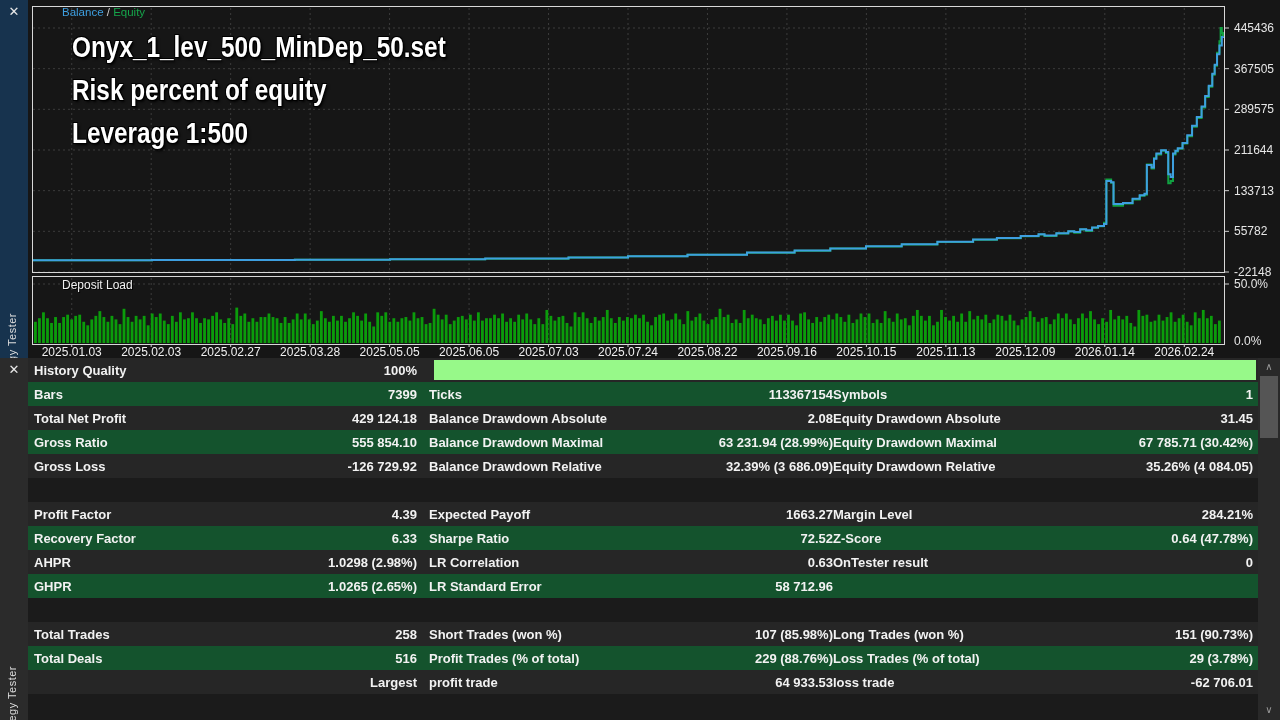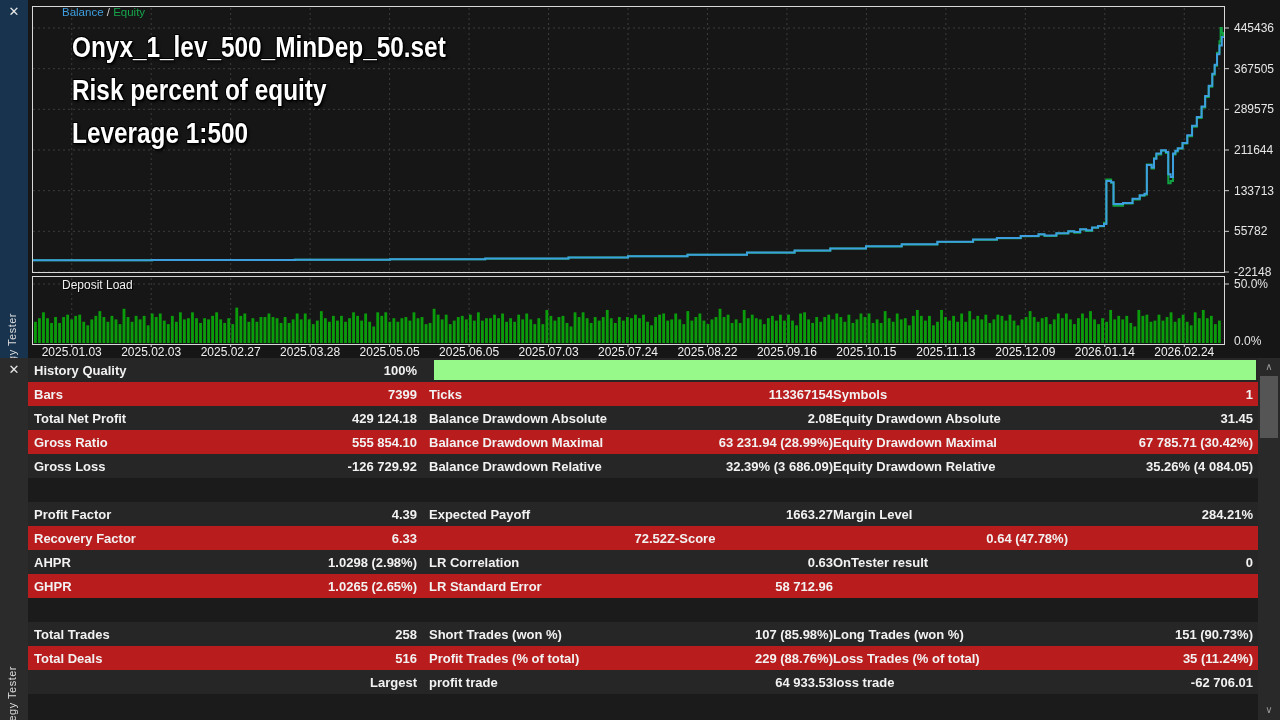--- a/index.html
+++ b/index.html
@@ -38,21 +38,21 @@
     text-shadow:1px 1px 0 #000;
   }
   
   #stats{position:absolute;left:28px;top:358px;width:1230px;height:360px;background:#1b1b1b;}
   .row{
     position:relative;height:24px;display:grid;
     grid-template-columns:245px 144px 250px 166px 240px 185px;
     align-items:center;font-size:13px;color:#f2f2f2;font-weight:bold;
   }
   .row.dark{background:#262626;}
-  .row.light{background:#b91c1c;}
+  .row.light{background:#14532d;}
   .row.gap{background:#1b1b1b;}
   .row span{overflow:hidden;white-space:nowrap;}
   .c-lbl1{padding-left:6px;text-align:left;}
   .c-val{text-align:right;}
   .c-lbl2{padding-left:12px;text-align:left;}
   .c-lbl3{text-align:left;}
   .c-val3{padding-right:5px;}
   .quality-bar{position:absolute;left:406px;right:2px;top:2px;height:20px;background:#97f989;}
   
   #vscroll{position:absolute;left:1258px;top:358px;width:22px;height:362px;background:#292929;}
@@ -521,20 +521,21 @@
         <span class="c-lbl1">Profit Factor</span>
         <span class="c-val">4.39</span>
         <span class="c-lbl2">Expected Payoff</span>
         <span class="c-val">1663.27</span>
         <span class="c-lbl3">Margin Level</span>
         <span class="c-val c-val3">284.21%</span>
       </div>
       <div class="row light">
         <span class="c-lbl1">Recovery Factor</span>
         <span class="c-val">6.33</span>
+        <span class="c-lbl2">Sharpe Ratio</span>
         <span class="c-val">72.52</span>
         <span class="c-lbl3">Z-Score</span>
         <span class="c-val c-val3">0.64 (47.78%)</span>
       </div>
       <div class="row dark">
         <span class="c-lbl1">AHPR</span>
         <span class="c-val">1.0298 (2.98%)</span>
         <span class="c-lbl2">LR Correlation</span>
         <span class="c-val">0.63</span>
         <span class="c-lbl3">OnTester result</span>
@@ -563,21 +564,21 @@
         <span class="c-val">107 (85.98%)</span>
         <span class="c-lbl3">Long Trades (won %)</span>
         <span class="c-val c-val3">151 (90.73%)</span>
       </div>
       <div class="row light">
         <span class="c-lbl1">Total Deals</span>
         <span class="c-val">516</span>
         <span class="c-lbl2">Profit Trades (% of total)</span>
         <span class="c-val">229 (88.76%)</span>
         <span class="c-lbl3">Loss Trades (% of total)</span>
-        <span class="c-val c-val3">35 (11.24%)</span>
+        <span class="c-val c-val3">29 (3.78%)</span>
       </div>
       <div class="row dark">
         <span class="c-lbl1"></span>
         <span class="c-val">Largest</span>
         <span class="c-lbl2">profit trade</span>
         <span class="c-val">64 933.53</span>
         <span class="c-lbl3">loss trade</span>
         <span class="c-val c-val3">-62 706.01</span>
       </div>
     </div>

